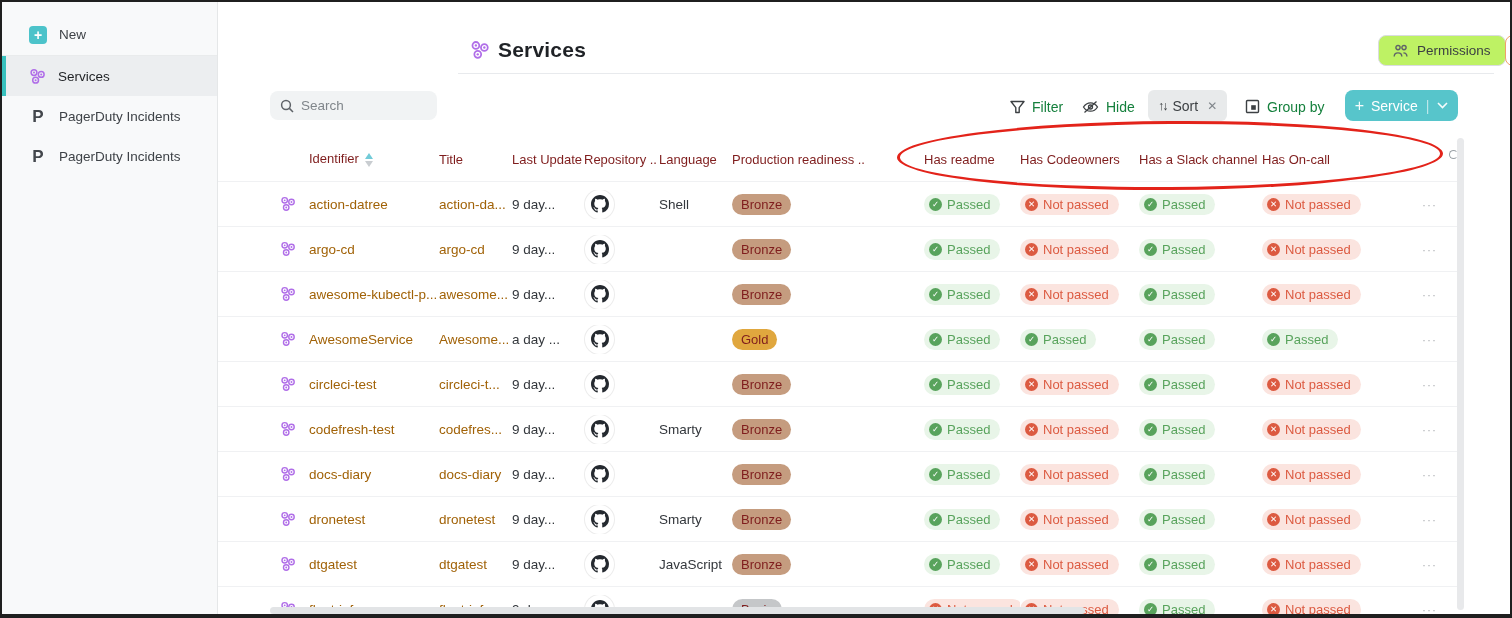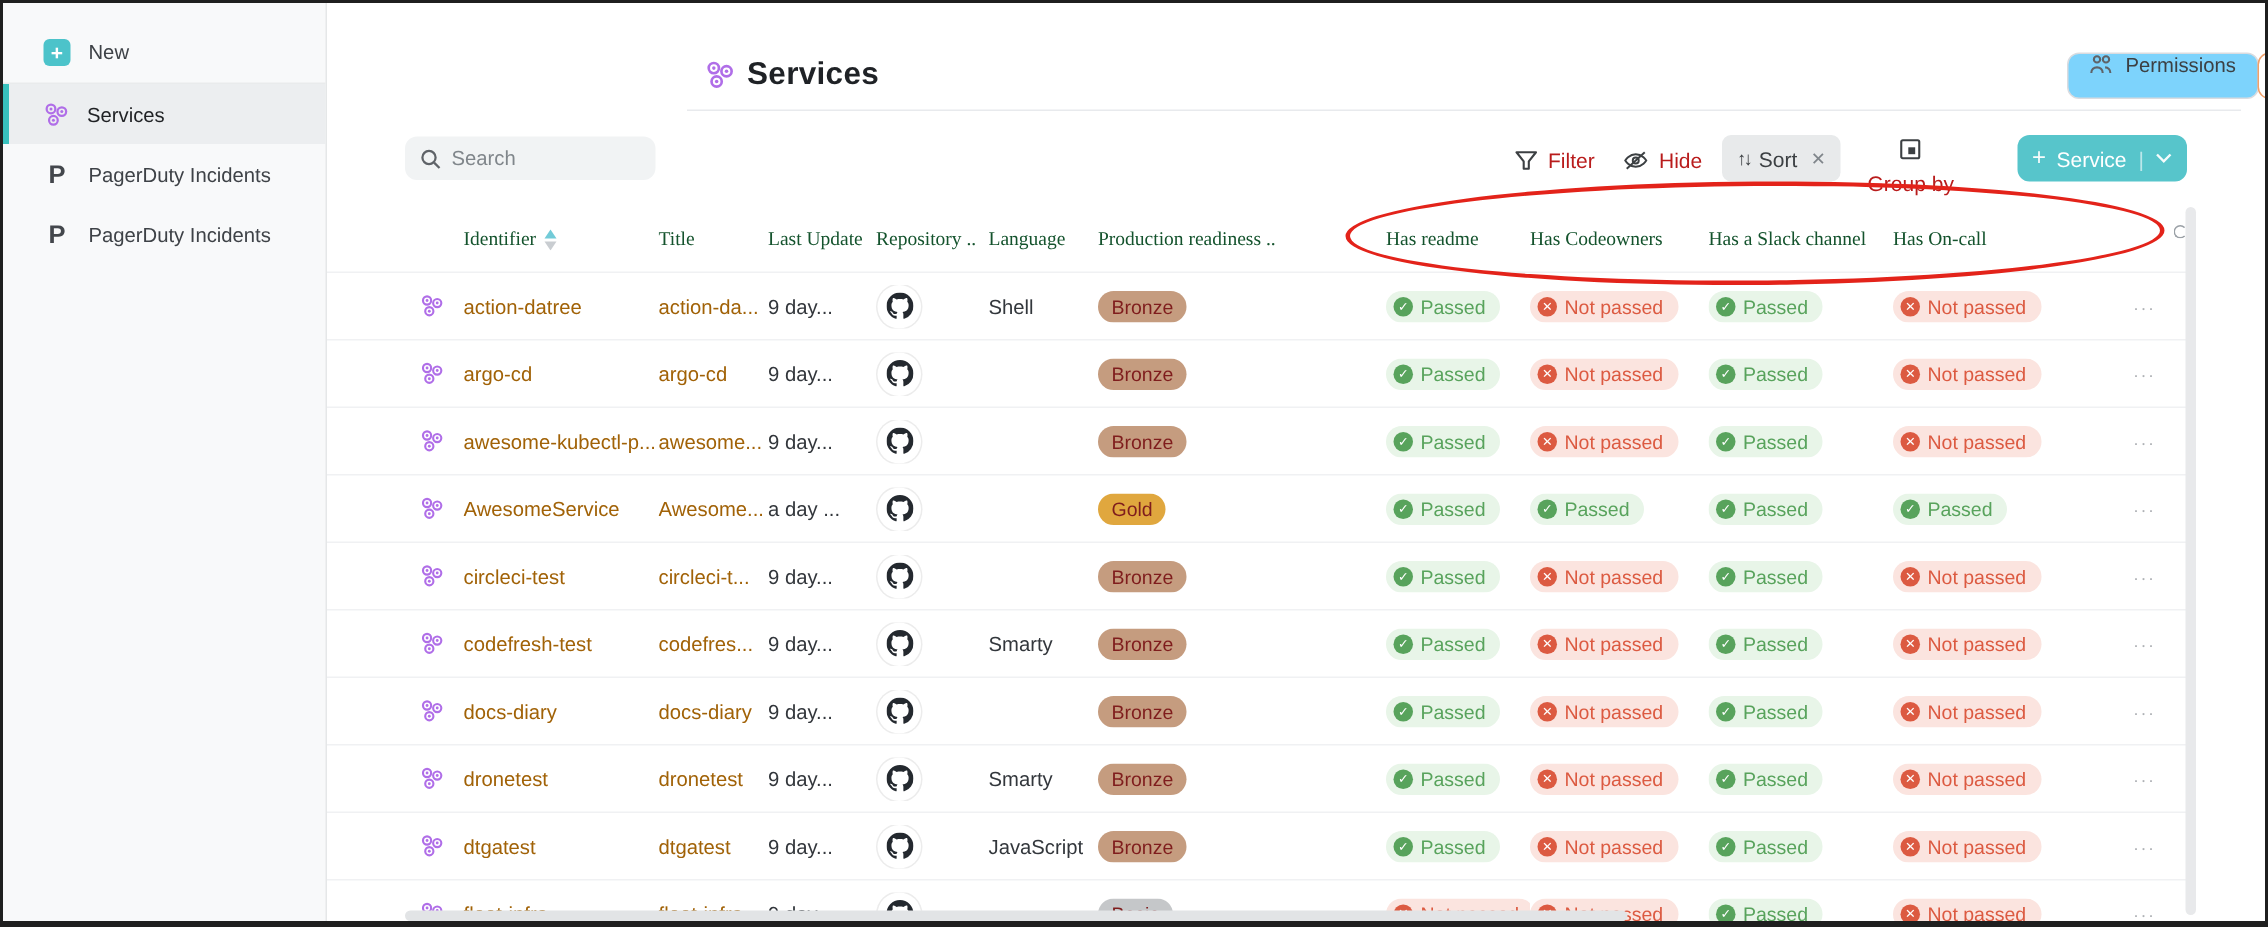--- a/index.html
+++ b/index.html
@@ -15,45 +15,45 @@
   .side-item.active::before { content:""; position:absolute; left:0; top:0; bottom:0; width:4px; background:#38c1be; }
   .new-plus { display:inline-flex; align-items:center; justify-content:center; width:18px; height:18px; border-radius:4px; background:#4cc3ca; color:#fff; font-size:14px; font-weight:bold; line-height:1; }
   .pd-p { width:18px; text-align:center; font-weight:800; font-size:17px; color:#43474c; line-height:1; }
 
   
   .page-title-row { position:absolute; left:216px; top:0; right:0; height:72px; }
   .title-wrap { position:absolute; left:252px; top:36px; display:flex; align-items:center; gap:8px; }
   .page-title { font-size:21px; font-weight:700; color:#1f2226; letter-spacing:.2px; }
   .header-divider { position:absolute; left:240px; right:16px; top:71px; height:1px; background:#e8eaed; }
 
-  .btn { display:inline-flex; align-items:flex-start; gap:8px; border:1px solid #dadce0; background:#7dd3fc; border-radius:8px; font-size:13.5px; color:#3c4043; cursor:pointer; }
+  .btn { display:inline-flex; align-items:center; gap:8px; border:1px solid #dadce0; background:#bef264; border-radius:8px; font-size:13.5px; color:#3c4043; cursor:pointer; }
   .permissions-btn { position:absolute; left:1160px; top:33px; height:31px; padding:0 14px; }
   .save-btn { position:absolute; left:1287px; top:33px; height:31px; border:1px solid #f0a06a; border-radius:8px; display:flex; align-items:stretch; color:#ee8a4e; background:#fff; cursor:pointer; }
   .save-main { display:flex; align-items:center; gap:8px; padding:0 13px; font-size:13.5px; font-weight:500; }
 
   
   .search-box { position:absolute; left:268px; top:89px; width:167px; height:29px; background:#f1f3f4; border-radius:8px; display:flex; align-items:center; gap:7px; padding:0 10px; }
   .search-box input { border:none; outline:none; background:transparent; font-size:13.5px; color:#3c4043; width:140px; font-family:inherit; }
   .search-box input::placeholder { color:#80868b; }
-  .tool-item { position:absolute; top:90px; height:29px; display:inline-flex; align-items:center; gap:7px; font-size:14px; color:#b91c1c; cursor:pointer; }
+  .tool-item { position:absolute; top:90px; height:29px; display:inline-flex; align-items:center; gap:7px; font-size:14px; color:#15803d; cursor:pointer; }
   .tool-filter { left:1008px; }
   .tool-hide { left:1080px; }
   .sort-pill { position:absolute; left:1146px; top:88px; height:31px; background:#e8eaeb; border-radius:6px; display:inline-flex; align-items:center; gap:6px; padding:0 10px; font-size:14px; color:#3c4043; cursor:pointer; }
   .sort-arrows-glyph { font-size:12.5px; letter-spacing:-2px; color:#3c4043; }
   .sort-close { color:#80868b; font-size:12px; margin-left:3px; cursor:pointer; }
-  .tool-group { left:1243px;flex-direction:column; }
+  .tool-group { left:1243px; }
   .service-btn { position:absolute; left:1343px; top:88px; height:31px; width:113px; background:#57c5cb; border:none; border-radius:8px; color:#fff; display:inline-flex; align-items:center; justify-content:center; gap:7px; font-size:14px; cursor:pointer; font-family:inherit; }
   .service-btn .plus { font-size:16px; font-weight:400; opacity:.95; }
   .service-btn .pipe { opacity:.6; font-weight:300; margin:0 1px; }
 
   
   .table { position:absolute; left:216px; top:135px; width:1241px; }
   .t-row { display:grid; grid-template-columns:91px 130px 73px 72px 75px 73px 192px 96px 119px 123px 160px 37px; align-items:center; height:45px; border-top:1px solid #f0f1f3; }
   .t-head { height:44px; border-top:none; }
-  .t-head .cell { font-size:13px; color:#14532d; white-space:nowrap; overflow:hidden;font-family:Liberation Serif, serif; }
+  .t-head .cell { font-size:13px; color:#7f1d1d; white-space:nowrap; overflow:hidden; }
   .cell { padding-right:6px; font-size:13.5px; color:#2a2d31; white-space:nowrap; overflow:hidden; }
   .cell-icon { padding-left:62px; }
   .link { color:#a16207; text-decoration:none; cursor:pointer; }
   .muted-dark { color:#33373c; }
   .sort-indicator { display:inline-flex; flex-direction:column; gap:2px; margin-left:6px; vertical-align:middle; }
   .tri-up { width:0; height:0; border-left:4.5px solid transparent; border-right:4.5px solid transparent; border-bottom:6px solid #72cbd8; }
   .tri-down { width:0; height:0; border-left:4.5px solid transparent; border-right:4.5px solid transparent; border-top:6px solid #c9cdd1; }
   .gh-circle { display:inline-flex; align-items:center; justify-content:center; width:29px; height:29px; border-radius:50%; background:#fff; box-shadow:0 0 0 1px #ececec; margin-left:1px; cursor:pointer; }
   .tier { display:inline-block; padding:3px 9px; border-radius:11px; color:#7f1d1d; font-size:13px; }
   .status { display:inline-flex; align-items:center; gap:5px; padding:3px 10px 3px 5px; border-radius:12px; font-size:13px; }

